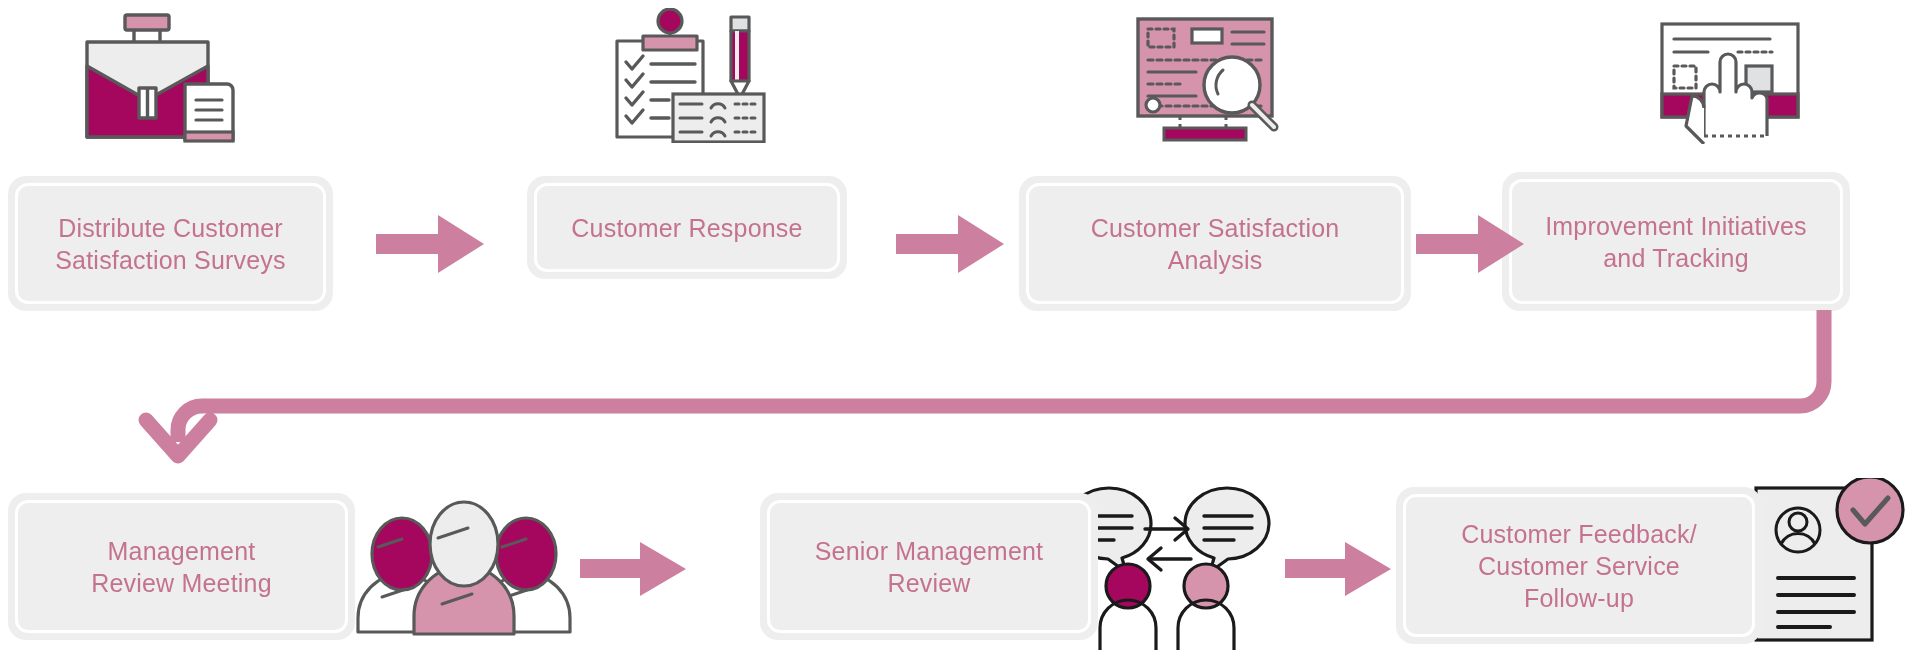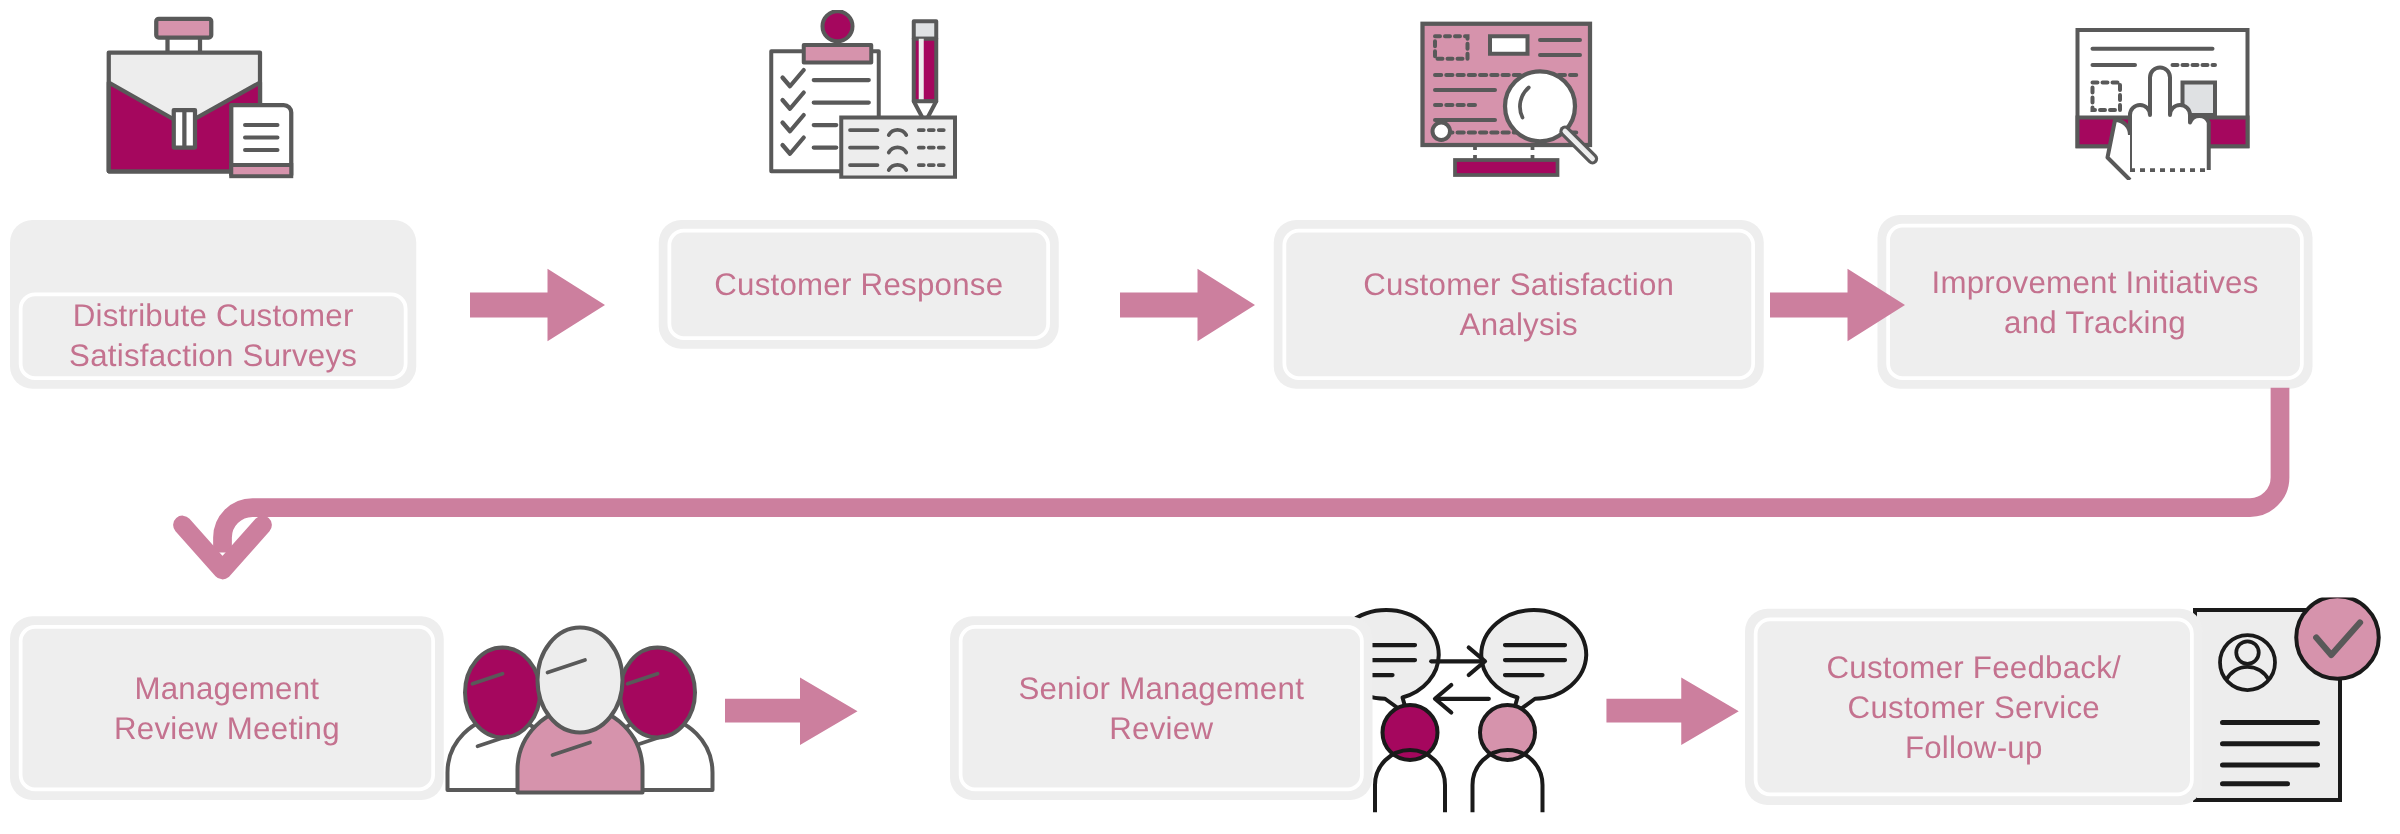--- a/index.html
+++ b/index.html
@@ -146,21 +146,21 @@
         <rect x="26" y="50" width="22" height="22" stroke-dasharray="4 4"></rect>
         <rect x="98" y="50" width="26" height="26" fill="#dfe1e3"></rect>
       </g>
 
       <path d="M56 120 V76 a8 8 0 0 1 16 0 v-30 a8 8 0 0 1 16 0 v30 a8 8 0 0 1 16 0 v6 a8 8 0 0 1 15 0 v38" fill="#ffffff" stroke="#595959" stroke-width="3.2" stroke-linejoin="round"></path>
       <path d="M56 92 a12 12 0 0 0 -12 -12 l-6 30 l18 18" fill="#ffffff" stroke="#595959" stroke-width="3.2" stroke-linejoin="round"></path>
       <path d="M56 120 h63" stroke="#595959" stroke-width="3" stroke-dasharray="4 4"></path>
     </svg>
   </div>
 
-  <div class="step-box" style="left:8px; top:176px; width:325px; height:135px;align-items:flex-end;">
+  <div class="step-box" style="left:8px; top:176px; width:325px; height:135px;">
     <div class="step-inner">
       <div class="step-label">Distribute Customer
 Satisfaction Surveys</div>
     </div>
   </div>
 
   <div class="step-box" style="left:527px; top:176px; width:320px; height:103px;">
     <div class="step-inner">
       <div class="step-label">Customer Response</div>
     </div>

